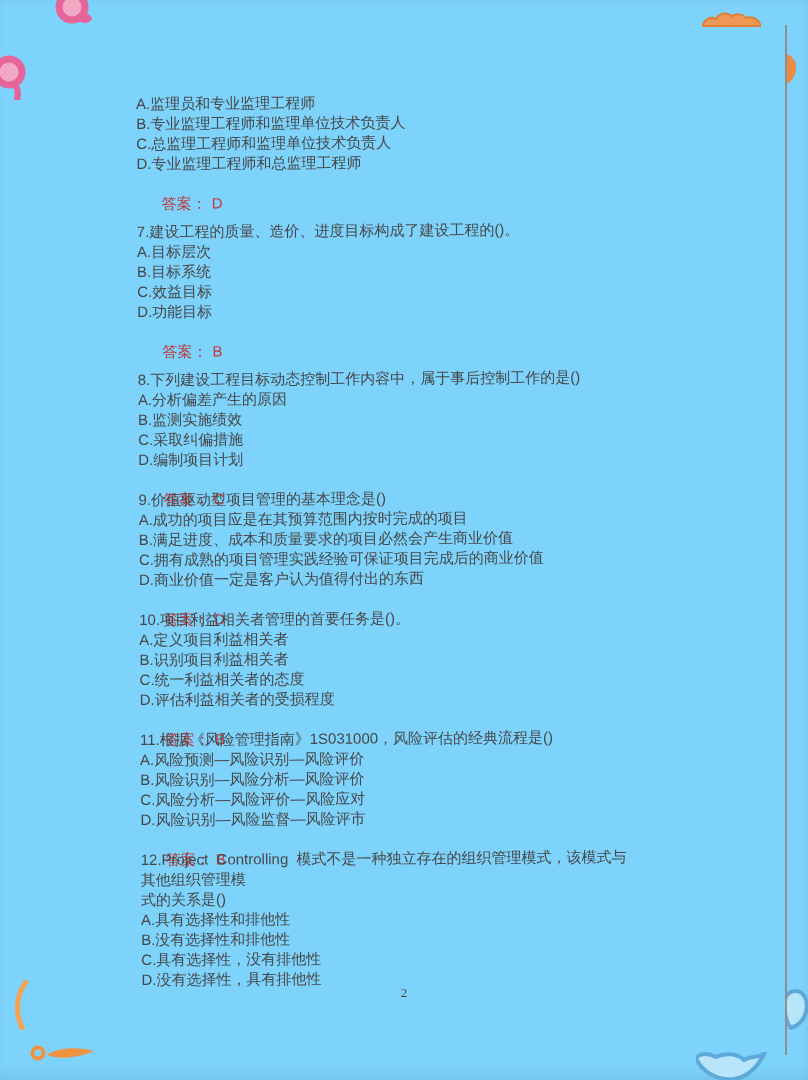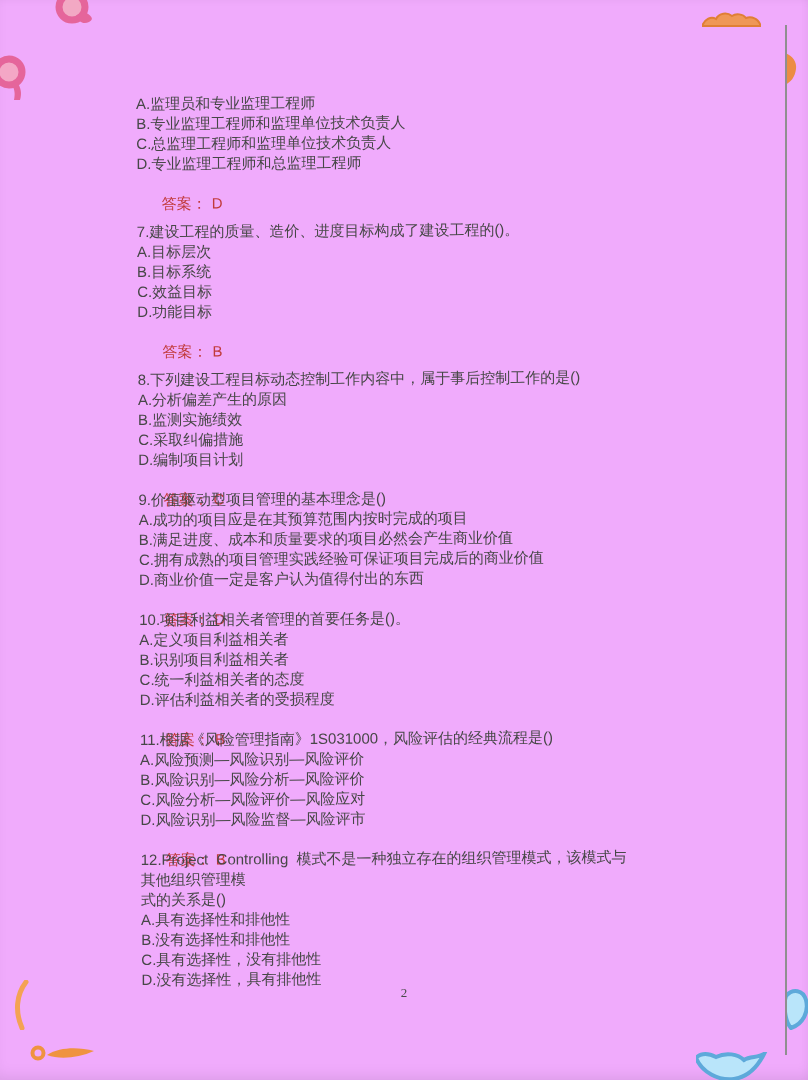--- a/index.html
+++ b/index.html
@@ -4,21 +4,21 @@
 <style>
   html,body{margin:0;padding:0;}
   body{
     width:808px;height:1080px;
     font-family:"Liberation Sans",sans-serif;
     background:#f4f3f2;
   }
   #page{
     position:relative;
     width:808px;height:1080px;
-    background:#f0abfc;
+    background:#7dd3fc;
     overflow:hidden;
     box-shadow:inset 0 -10px 16px -8px rgba(0,0,0,.10),
                inset 0 8px 12px -10px rgba(0,0,0,.06),
                inset -8px 0 12px -10px rgba(0,0,0,.05);
   }
   .deco{position:absolute;pointer-events:none;}
   .vline{
     position:absolute;left:785px;top:25px;width:2px;height:1030px;
     background:#8f8f8f;
   }

